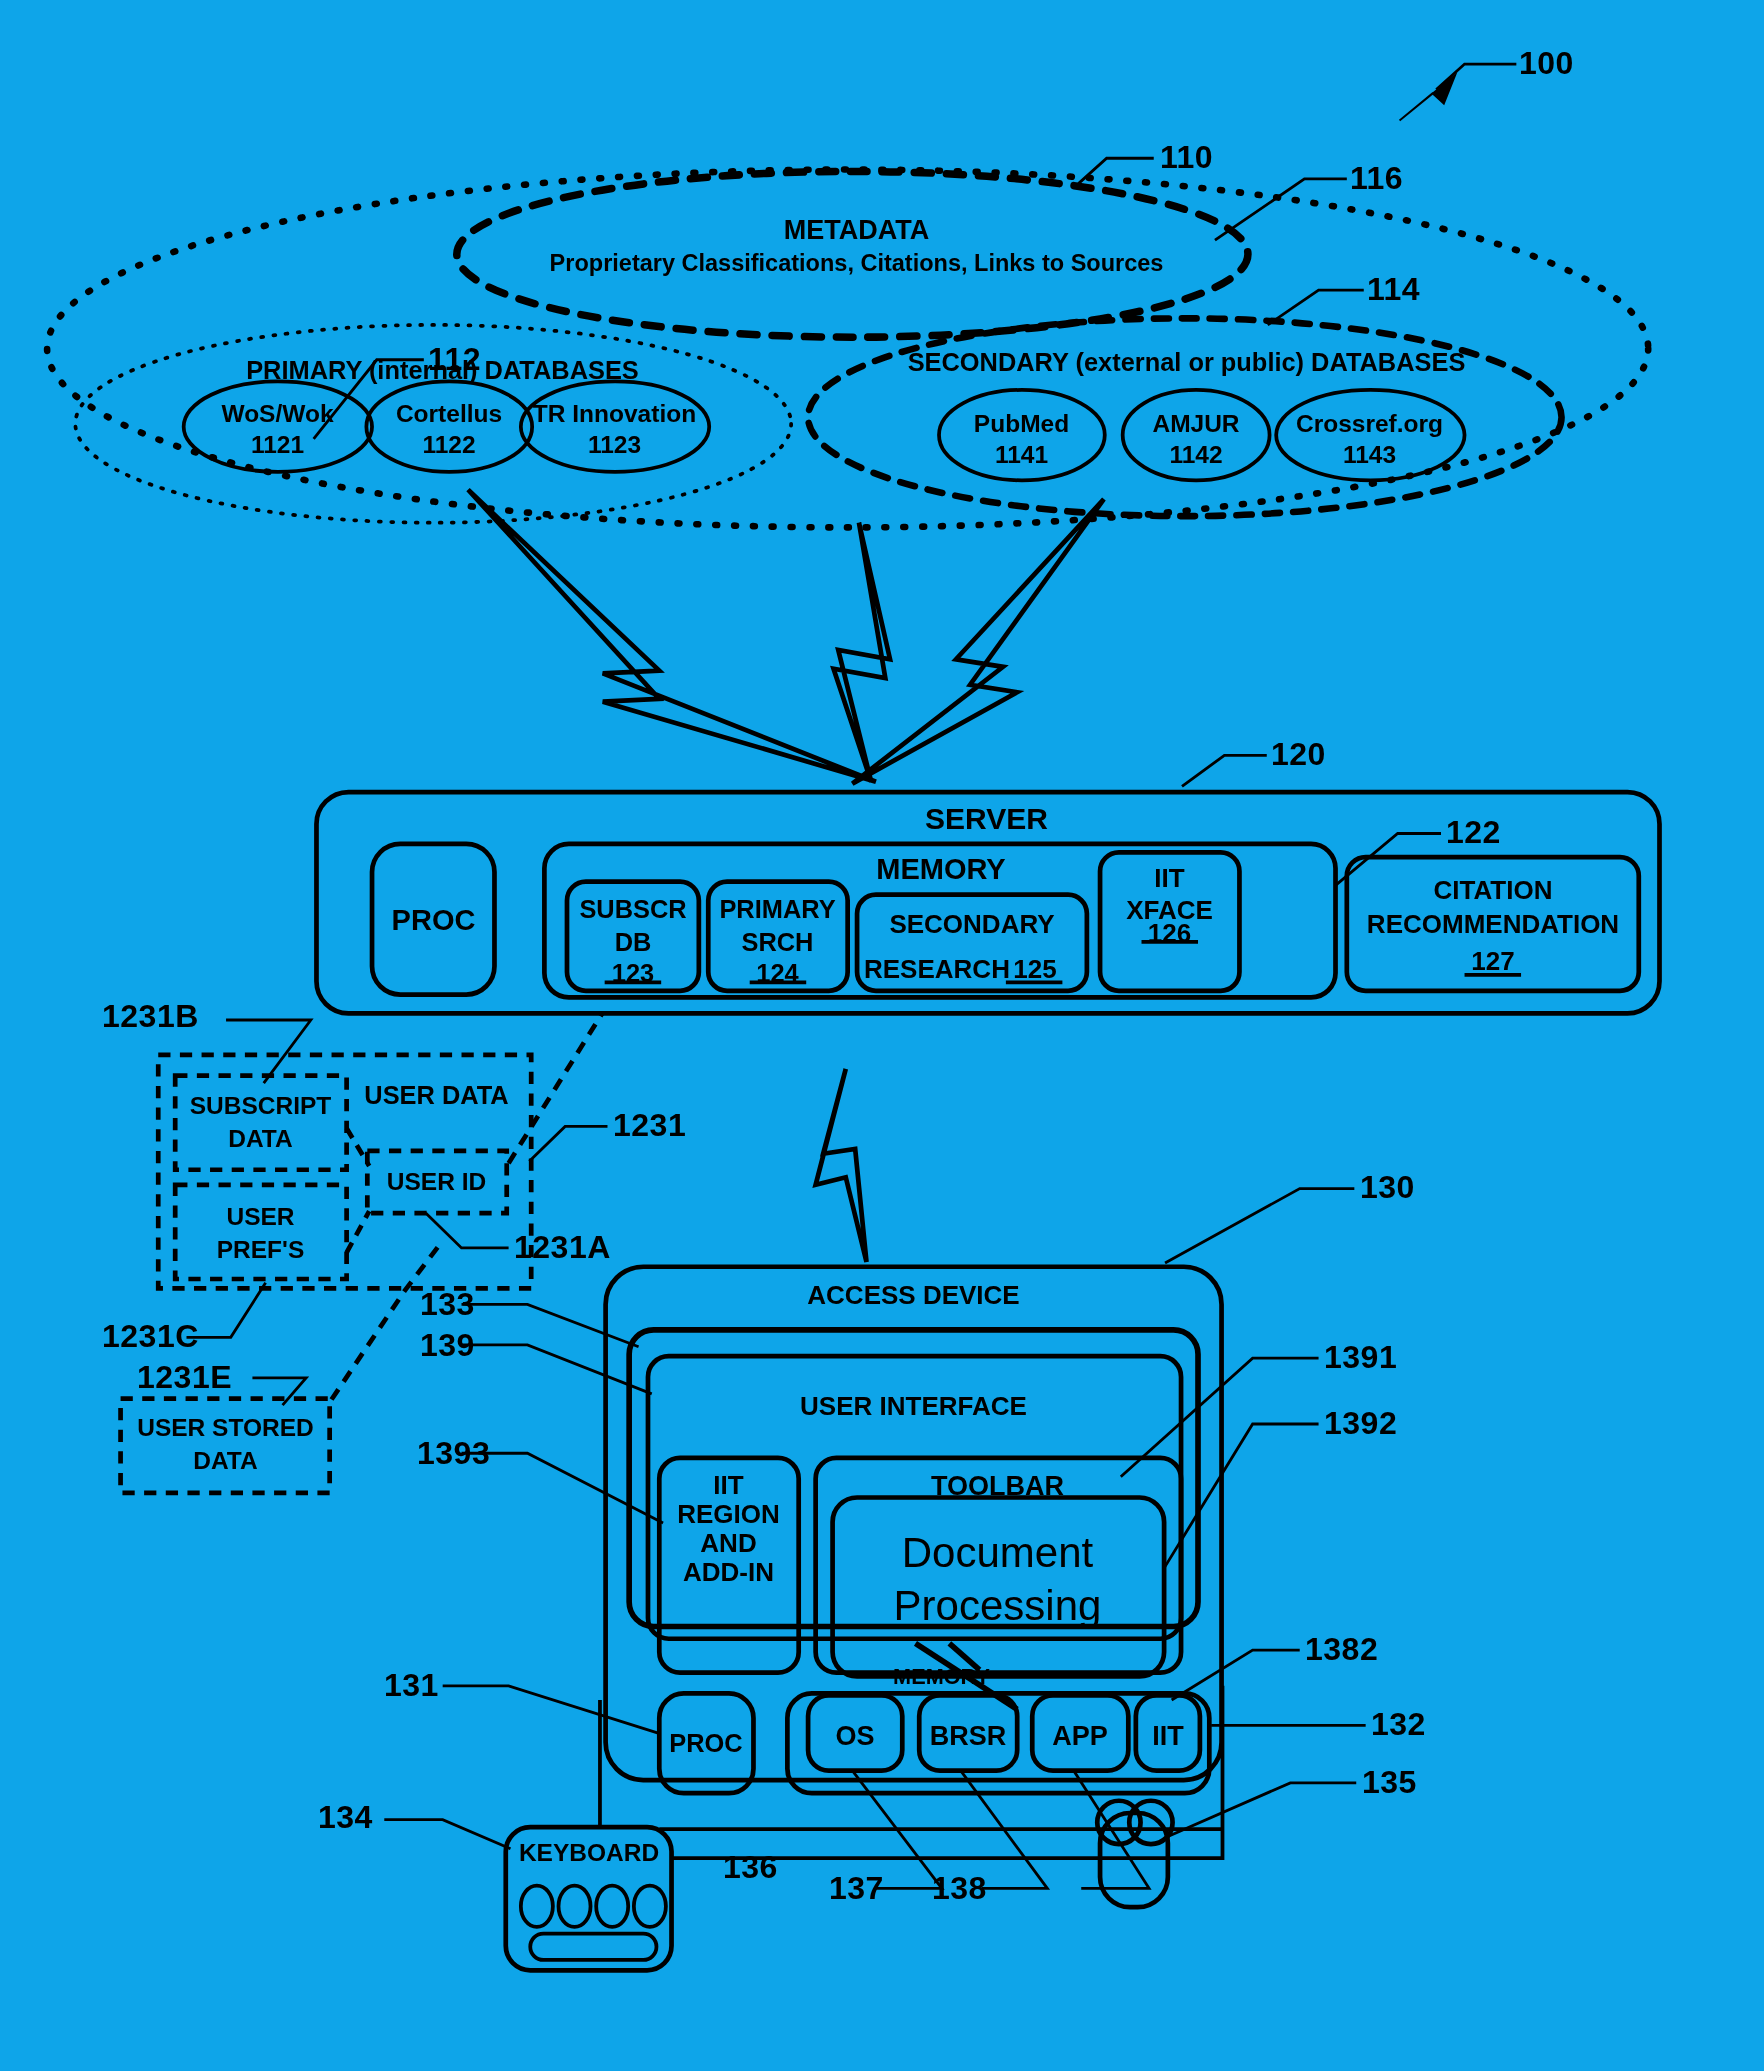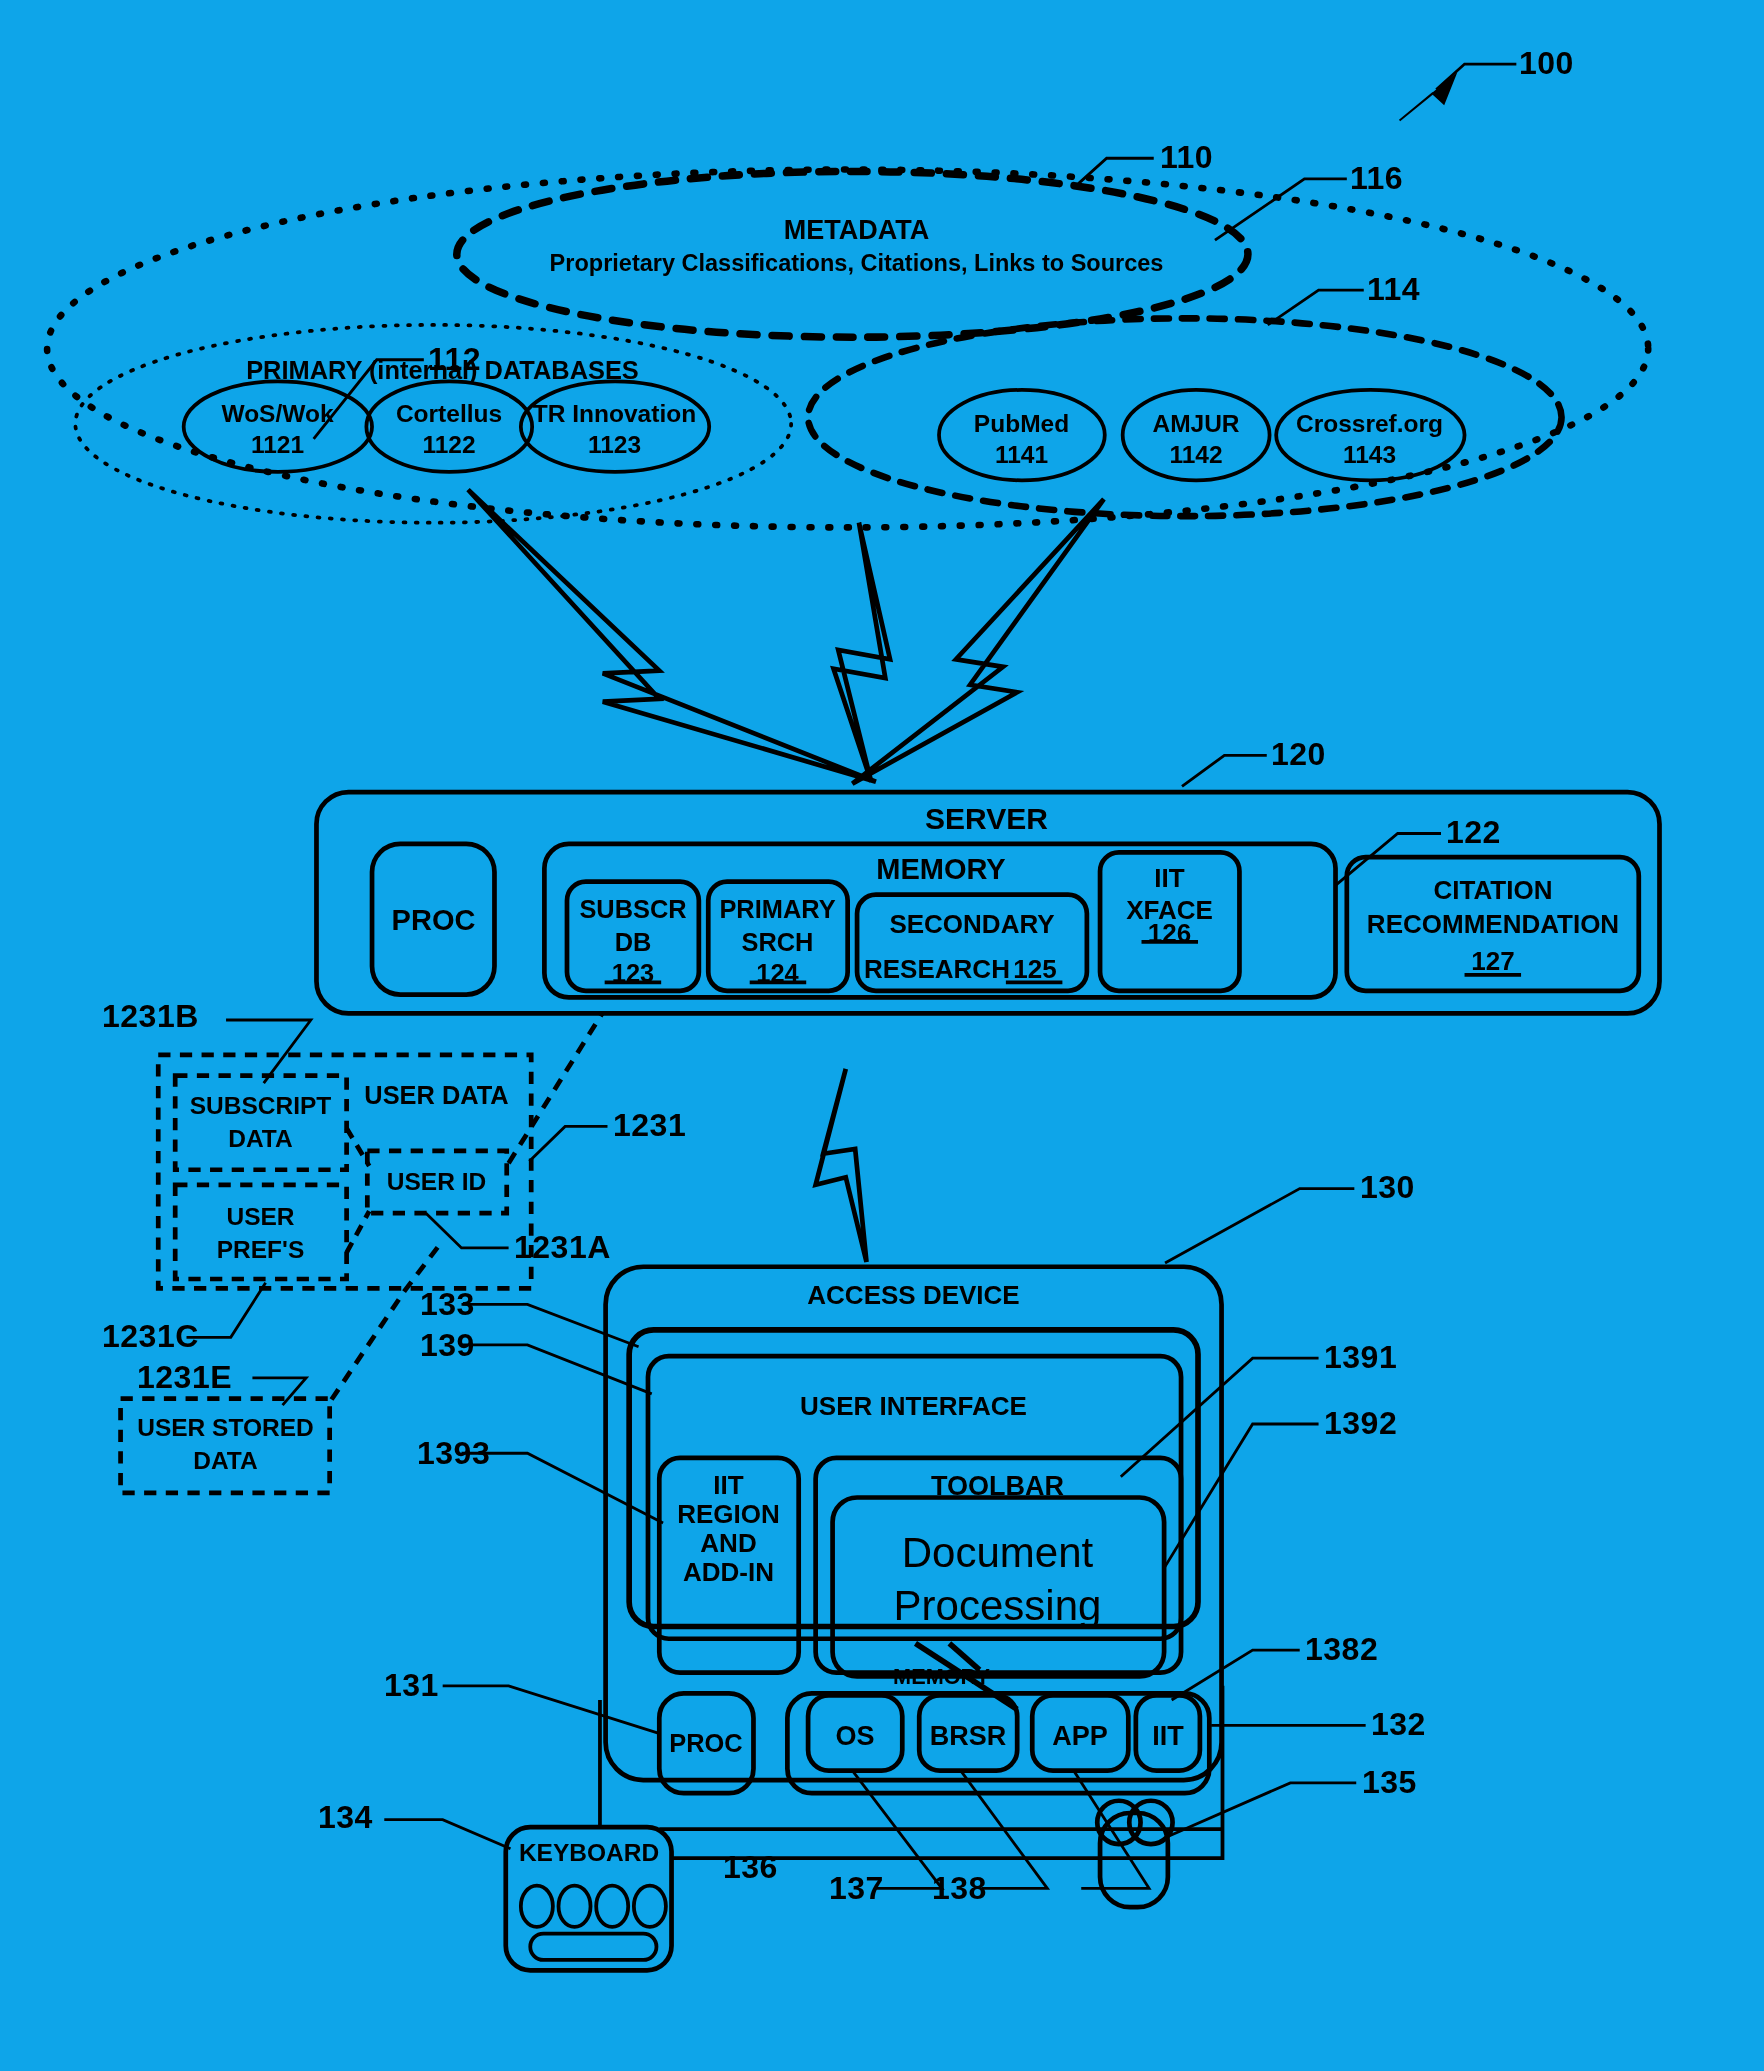--- a/index.html
+++ b/index.html
@@ -221,20 +221,21 @@
   <div class="nodetxt" style="left:179px; top:356px; width:527px; font-size:25.4px;">PRIMARY (internal) DATABASES</div>
 
   <div class="nodetxt" style="left:546px; top:250px; width:621px; font-size:23.5px;">Proprietary Classifications, Citations, Links to Sources</div>
   <div class="nodetxt" style="left:193px; top:400px; width:169px; font-size:24.5px;">WoS/Wok</div>
   <div class="nodetxt" style="left:193px; top:431px; width:169px; font-size:24.5px;">1121</div>
   <div class="nodetxt" style="left:369px; top:400px; width:160px; font-size:24.5px;">Cortellus</div>
   <div class="nodetxt" style="left:369px; top:431px; width:160px; font-size:24.5px;">1122</div>
   <div class="nodetxt" style="left:530px; top:400px; width:169px; font-size:24.5px;">TR Innovation</div>
   <div class="nodetxt" style="left:530px; top:431px; width:169px; font-size:24.5px;">1123</div>
 
+  <div class="nodetxt" style="left:876px; top:348px; width:621px; font-size:25.4px;">SECONDARY (external or public) DATABASES</div>
   <div class="nodetxt" style="left:937px; top:410px; width:169px; font-size:24.5px;">PubMed</div>
   <div class="nodetxt" style="left:937px; top:441px; width:169px; font-size:24.5px;">1141</div>
   <div class="nodetxt" style="left:1116px; top:410px; width:160px; font-size:24.5px;">AMJUR</div>
   <div class="nodetxt" style="left:1116px; top:441px; width:160px; font-size:24.5px;">1142</div>
   <div class="nodetxt" style="left:1285px; top:410px; width:169px; font-size:24.5px;">Crossref.org</div>
   <div class="nodetxt" style="left:1285px; top:441px; width:169px; font-size:24.5px;">1143</div>
 
   <div class="nodetxt" style="left:798px; top:802px; width:377px; font-size:30px;">SERVER</div>
   <div class="nodetxt" style="left:377px; top:904px; width:113px; font-size:29px;">PROC</div>
   <div class="nodetxt" style="left:800px; top:853px; width:282px; font-size:29px;">MEMORY</div>

